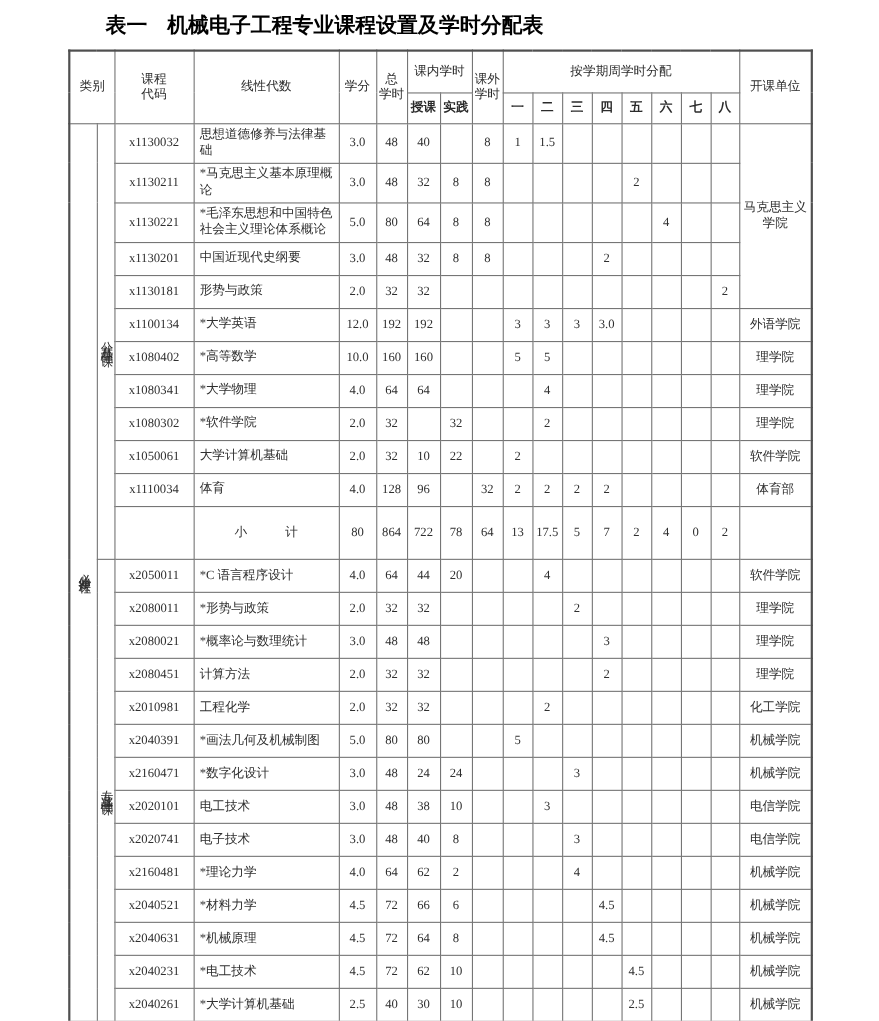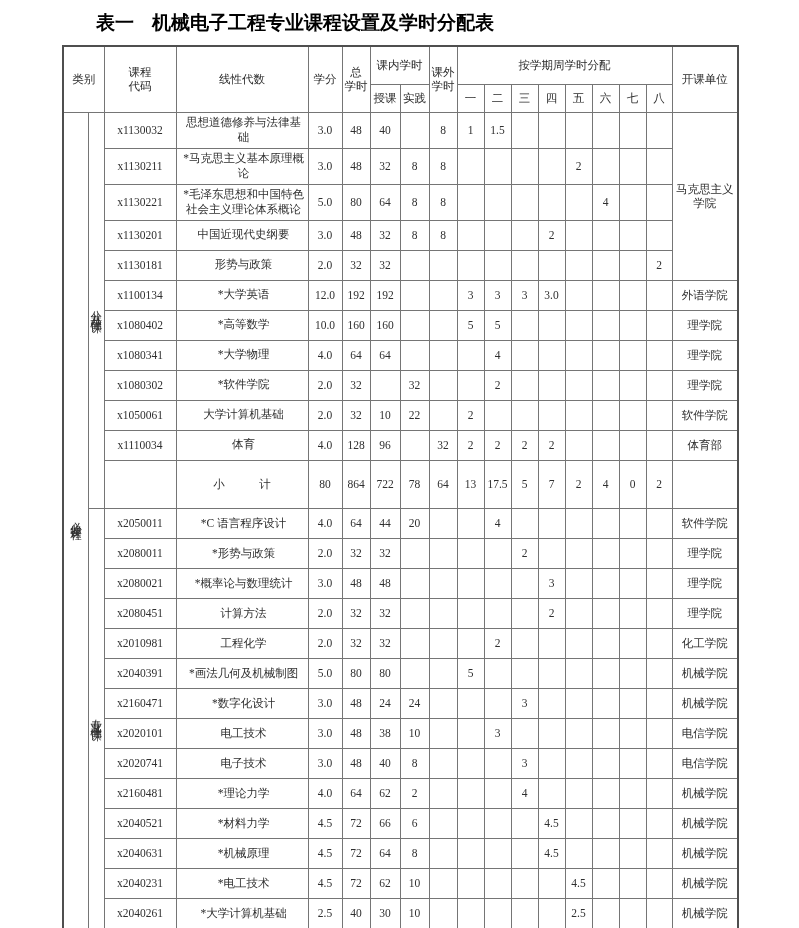--- a/index.html
+++ b/index.html
@@ -27,23 +27,23 @@
   }
   .course th, .course td {
     border:1px solid #757575;
     font-weight:normal;
     text-align:center; vertical-align:middle;
     font-size:11.5px; line-height:1.25;
     padding:0; overflow:hidden;
   }
   .course thead th { color:#2b2b2b; }
   .hrowA th { height:38px; }
-  .hrowB th { height:28px; }
+  .hrowB th { height:28px;font-weight:bold; }
   .course tbody td { height:30px; color:#2f2f2f; }
-  td.name { text-align:center; padding:2px 2px 2px 5px; line-height:1.35; }
+  td.name { text-align:left; padding:2px 2px 2px 5px; line-height:1.35; }
   td.name.center { text-align:center; padding:16px; }
   .prelines { white-space:pre-line; }
   th.catcell { vertical-align:middle; }
   .vert {
     writing-mode:vertical-lr; text-orientation:upright;
     letter-spacing:3px; line-height:1.1;
     display:inline-block; font-size:11.5px; color:#2b2b2b;
   }
 </style>
 </head>

